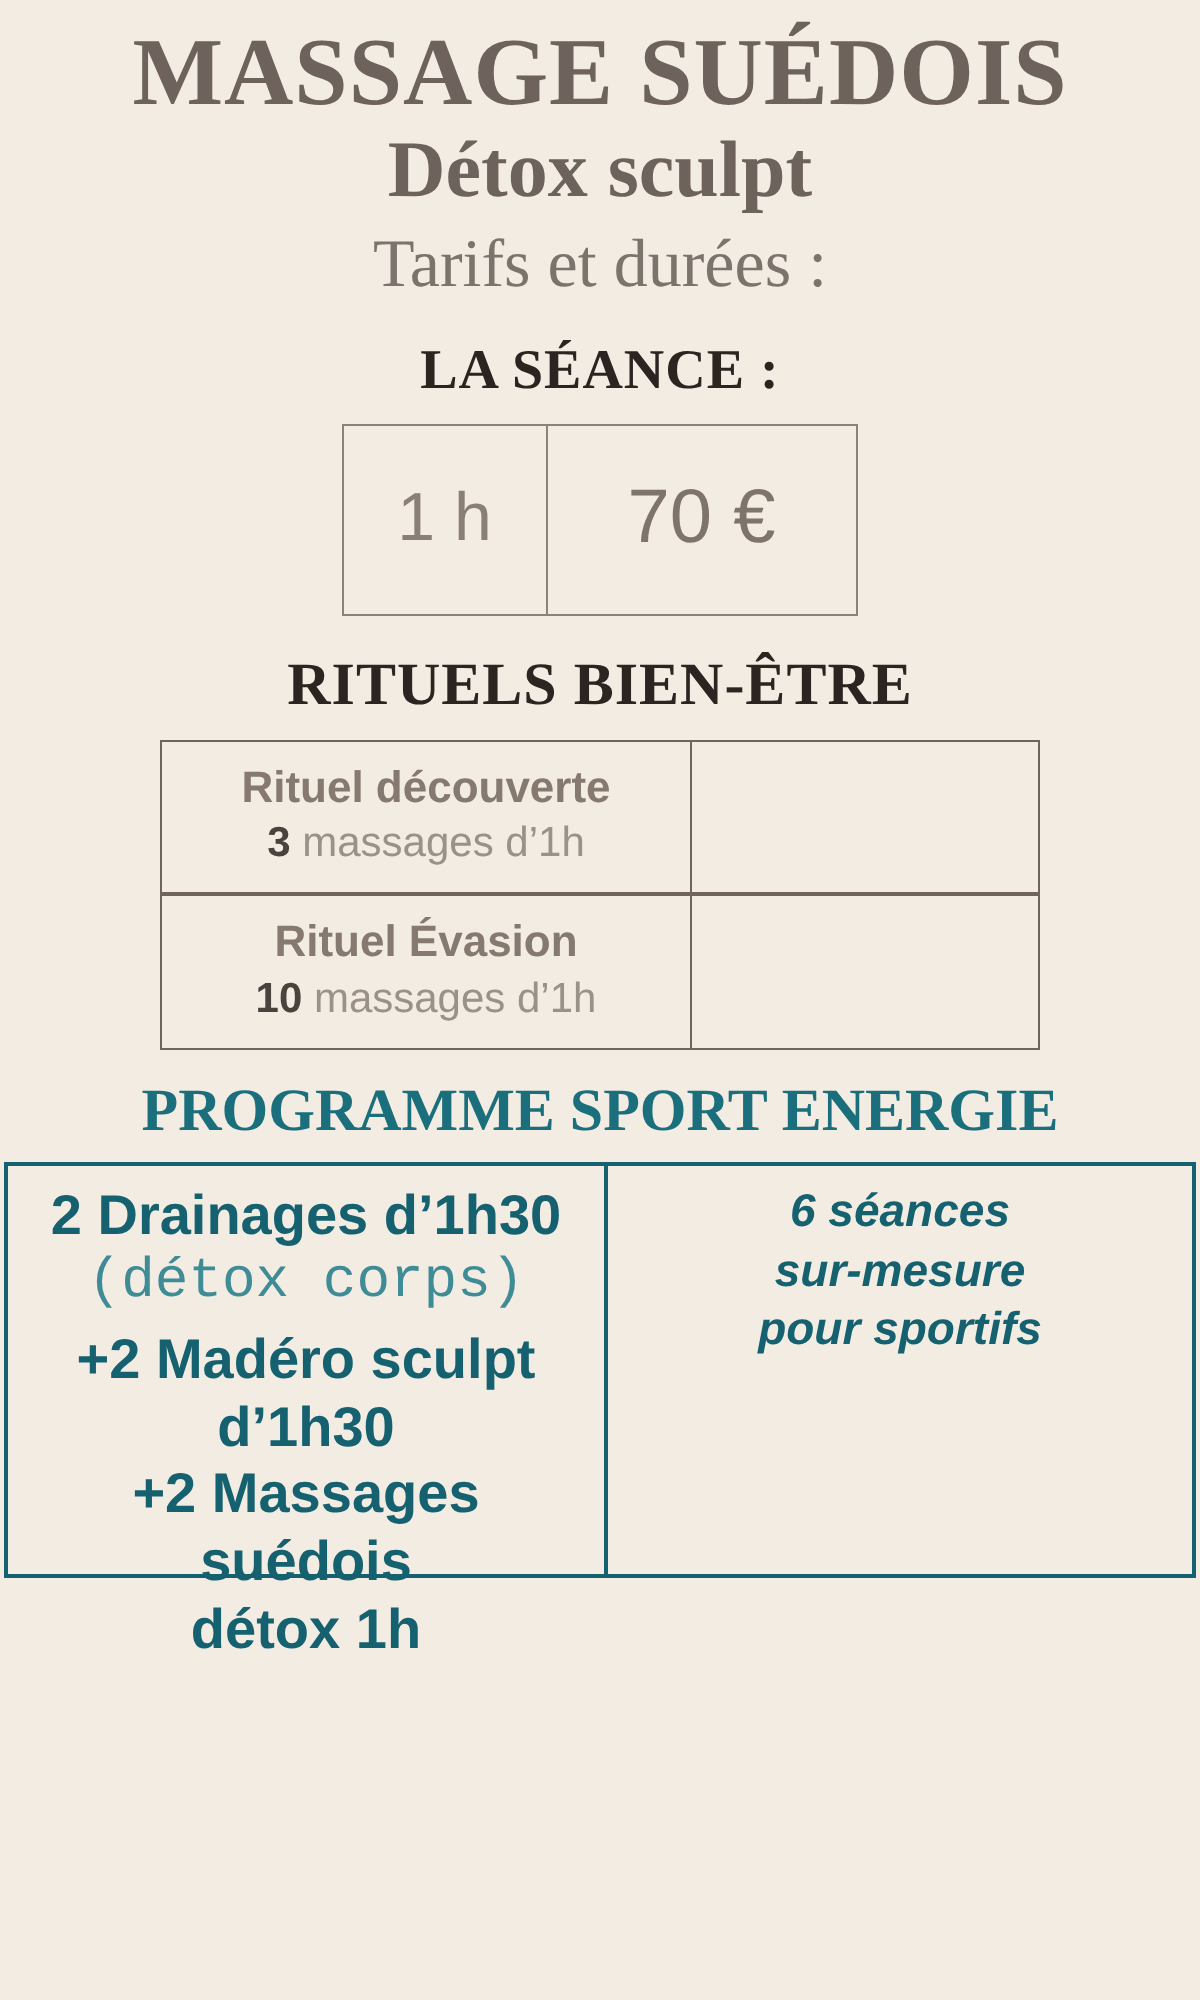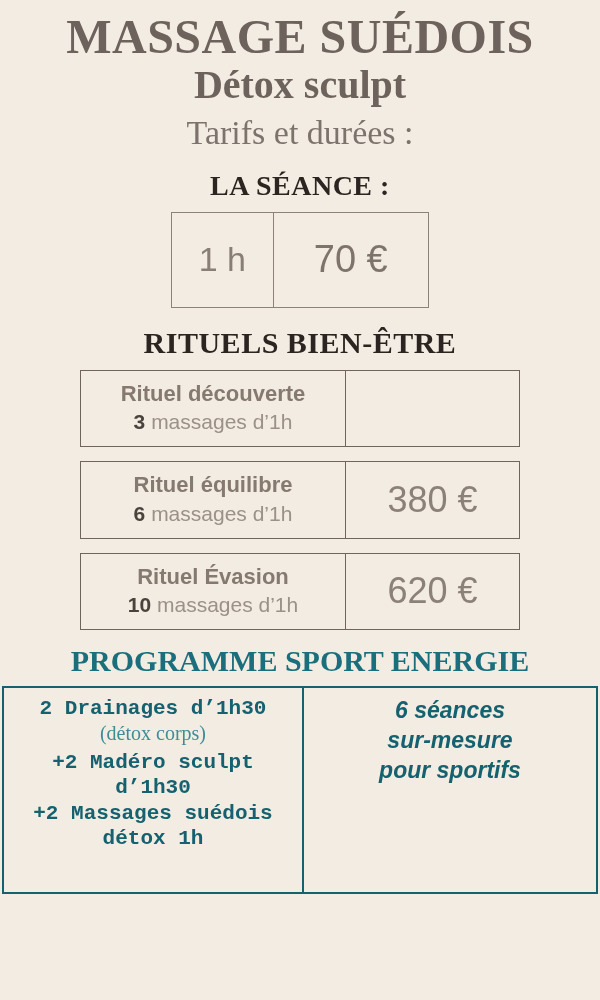--- a/index.html
+++ b/index.html
@@ -90,21 +90,20 @@
   }
 
   
   .ritual-list {
     width: 440px;
     margin: 0 auto;
   }
   .ritual-row {
     display: flex;
     border: 1px solid #6f655c;
-    margin-bottom: 14px;
     box-sizing: border-box;
   }
   .ritual-left {
     flex: 0 0 265px;
     border-right: 1px solid #6f655c;
     box-sizing: border-box;
     padding: 10px 6px 12px 6px;
     text-align: center;
   }
   .ritual-name {
@@ -159,29 +158,29 @@
     flex: 1 1 auto;
     box-sizing: border-box;
     padding: 8px 8px;
     text-align: center;
     display: flex;
     flex-direction: column;
     align-items: center;
     justify-content: flex-start;
   }
   .pl-bold {
-    font-family: Liberation Mono, monospace;
-    font-weight: bold;
-    font-size: 21px;
+    font-family: Liberation Sans, sans-serif;
+    font-weight: bold;
+    font-size: 28px;
     color: #15616f;
     line-height: 1.2;
   }
   .pl-light {
-    font-family: Liberation Serif, serif;
-    font-size: 20px;
+    font-family: Liberation Mono, monospace;
+    font-size: 28px;
     color: #3f8c97;
     line-height: 1.25;
     margin-bottom: 4px;
   }
   .pr-italic {
     font-family: "Liberation Sans", sans-serif;
     font-weight: bold;
     font-style: italic;
     font-size: 23px;
     color: #15616f;
@@ -219,34 +218,26 @@
 
   <div class="ritual-list">
 
     <div class="ritual-row">
       <div class="ritual-left">
         <div class="ritual-name">Rituel découverte</div>
         <div class="ritual-detail"><b>3</b><span> massages d’1h</span></div>
       </div>
     </div>
 
-    <div class="ritual-row">
-      <div class="ritual-left">
-        <div class="ritual-name">Rituel équilibre</div>
-        <div class="ritual-detail"><b>6</b><span> massages d’1h</span></div>
-      </div>
-      <div class="ritual-price">380 €</div>
-    </div>
 
     <div class="ritual-row">
       <div class="ritual-left">
         <div class="ritual-name">Rituel Évasion</div>
         <div class="ritual-detail"><b>10</b><span> massages d’1h</span></div>
       </div>
-      <div class="ritual-price">620 €</div>
     </div>
 
   </div>
 
   <div class="section-heading teal">PROGRAMME SPORT ENERGIE</div>
 
   <div class="program-box">
     <div class="program-left">
       <div class="pl-bold">2 Drainages d’1h30</div>
       <div class="pl-light">(détox corps)</div>

